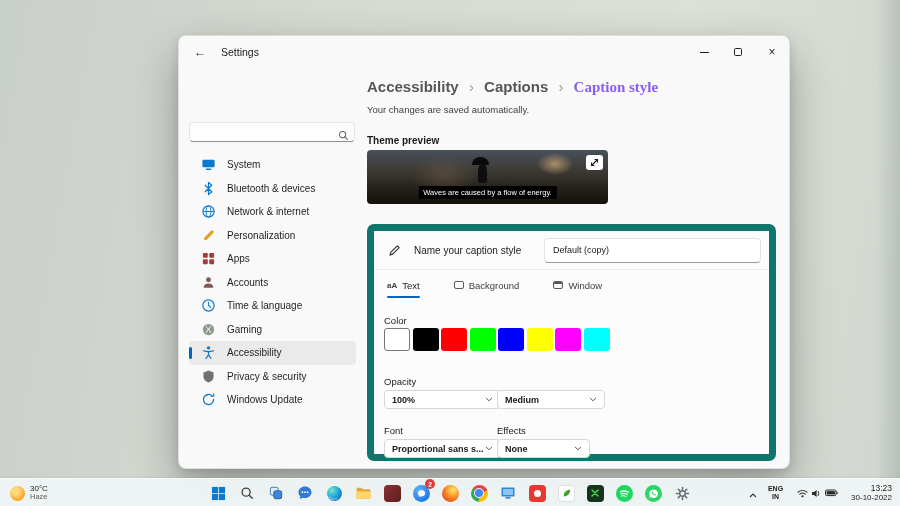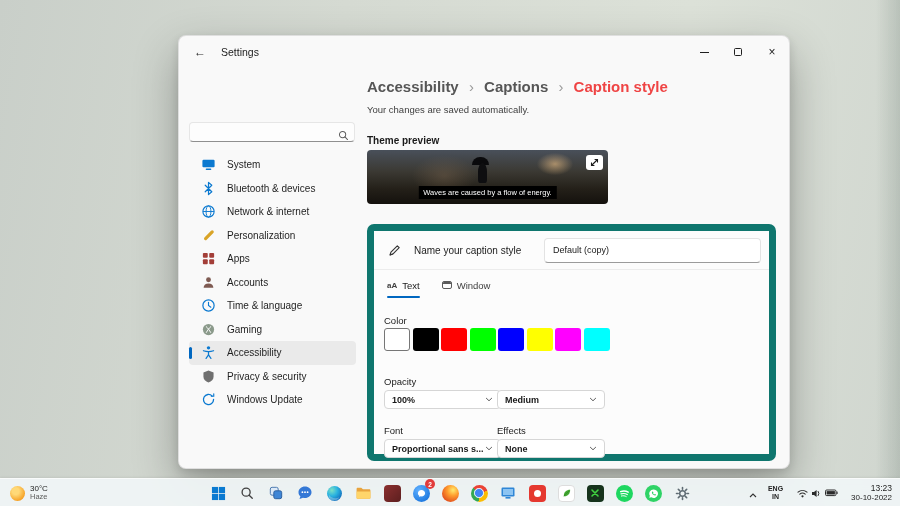--- a/index.html
+++ b/index.html
@@ -43,21 +43,21 @@
   .nav-item.selected::before { content:""; position:absolute; left:0; top:6px; bottom:6px; width:3px;
     border-radius:2px; background:var(--accent); }
   .nicon { width:15px; height:15px; display:flex; align-items:center; justify-content:center; }
   .nicon svg { display:block; }
 
   
   .main { position:absolute; left:188px; top:32px; right:0; bottom:0; }
   .breadcrumb { position:absolute; top:10px; left:0; font-size:15px; font-weight:700; white-space:nowrap; }
   .bc-link { color:#565656; }
   .bc-sep { color:#9a9a9a; margin:0 6px; font-weight:400; }
-  .bc-current { color:#ef4444; }
+  .bc-current { color:#8b5cf6;font-family:Liberation Serif, serif; }
   .autosave { position:absolute; top:36px; left:0; font-size:9.5px; color:#414141; }
   .preview-label { position:absolute; top:67px; left:0; font-size:10px; font-weight:700; }
   .preview { position:absolute; top:82px; left:0; width:241px; height:54px; border-radius:4px; overflow:hidden;
     background:
       radial-gradient(26px 16px at 78% 26%, rgba(255,205,140,.55), transparent 70%),
       radial-gradient(46px 30px at 32% 48%, rgba(150,120,90,.30), transparent 70%),
       linear-gradient(180deg,#49505a 0%,#3b3933 40%,#242019 72%,#14110d 100%); }
   .preview .figure { position:absolute; left:46%; top:24%; width:9px; height:20px; background:#0e0e10;
     border-radius:45% 45% 20% 20%; }
   .preview .umbrella { position:absolute; left:43.5%; top:13%; width:17px; height:8px; background:#0a0a0c;
@@ -67,42 +67,42 @@
   .caption-chip { position:absolute; bottom:5px; left:50%; transform:translateX(-50%); background:#000;
     color:#fff; font-size:7.5px; padding:2px 5px; white-space:nowrap; }
 
   
   .card { position:absolute; left:0; top:156px; width:409px; height:237px; background:#fcfcfc;
     border:7px solid #0f766e; border-radius:7px; }
   .name-row { display:flex; align-items:center; height:39px; padding:0 8px 0 13px; border-bottom:1px solid #ececec; }
   .name-label { font-size:10px; margin-left:12px; }
   .name-input { margin-left:auto; width:217px; height:25px; border:1px solid #e3e3e3; border-bottom:1px solid #9b9b9b;
     border-radius:4px; background:#fff; font-size:9px; padding:0 8px; color:#1a1a1a; font-family:inherit; outline:0; }
-  .tabs { display:flex; align-items:center; gap:22px; height:30px; padding:0 13px; }
+  .tabs { display:flex; align-items:center; gap:34px; height:30px; padding:0 13px; }
   .tab { display:flex; align-items:center; gap:5px; height:30px; position:relative; font-size:9.5px; color:#404040; }
   .tab .aa { font-size:8px; font-weight:700; color:#404040; }
   .tab.selected { color:#191919; }
   .tab.selected::after { content:""; position:absolute; left:0; right:0; bottom:2px; height:2.4px;
     border-radius:2px; background:var(--accent); }
   .tabico-bg { width:10px; height:8px; border:1px solid #5a5a5a; border-radius:2px; display:inline-block; }
   .tabico-win { width:10px; height:8px; border:1px solid #5a5a5a; border-radius:2px; display:inline-block; position:relative; }
   .tabico-win::before { content:""; position:absolute; left:0; right:0; top:0; height:2px; background:#5a5a5a;
     border-radius:1px 1px 0 0; }
   .color-label { position:absolute; top:84px; left:10px; font-size:9.5px; }
   .swatches { position:absolute; top:97px; left:10px; display:flex; gap:2.5px; }
   .swatch { width:26px; height:23px; border-radius:3px; border:1px solid transparent; }
   .swatch.selected { border-color:#767676; }
   .field-label { position:absolute; font-size:9.5px; color:#1a1a1a; }
   .select { position:absolute; height:19px; background:#fff; border:1px solid #d6d6d6; border-radius:4px;
     display:flex; align-items:center; justify-content:space-between; padding:0 7px; font-size:9px; color:#181818; }
   .select span { overflow:hidden; white-space:nowrap;font-weight:bold; }
   .lbl-opacity { top:145px; left:10px; } .sel-opacity { top:159px; left:10px; width:117px; }
   .lbl-size    { top:158px; left:123px;text-decoration:underline; } .sel-size   { top:159px; left:123px; width:108px; }
   .lbl-font    { top:194px; left:10px; } .sel-font    { top:208px; left:10px; width:117px; }
-  .lbl-effects { top:194px; left:123px; } .sel-effects { top:208px; left:123px; width:108px; }
+  .lbl-effects { top:194px; left:123px; } .sel-effects { top:208px; left:123px; width:93px; }
 
   
   .taskbar { position:absolute; left:0; right:0; bottom:0; height:28px;
     background:rgba(240,245,246,.93); border-top:1px solid rgba(255,255,255,.65);
     box-shadow:0 -1px 2px rgba(0,0,0,.06); backdrop-filter:blur(8px); }
   .weather { position:absolute; left:6px; top:2px; height:24px; display:flex; align-items:center; gap:5px;
     padding:0 4px; border-radius:4px; }
   .sun { width:15px; height:15px; border-radius:50%;
     background:radial-gradient(circle at 38% 35%, #ffd978 25%, #f6a42a 70%, #e08514 100%); }
   .wtext { display:flex; flex-direction:column; line-height:1.15; }
@@ -310,20 +310,24 @@
           <span class="name-label">Name your caption style</span>
           <input class="name-input" value="Default (copy)" style="">
         </div>
 
         <div class="tabs">
           <div class="tab selected">
             <span class="aa">aA</span>
             <span>Text</span>
           </div>
           <div class="tab">
+            <span class="tabico-bg"></span>
+            <span>Background</span>
+          </div>
+          <div class="tab">
             <span class="tabico-win"></span>
             <span>Window</span>
           </div>
         </div>
 
         <div class="color-label">Color</div>
         <div class="swatches">
           <div class="swatch selected" style="background: rgb(255, 255, 255);"></div>
           <div class="swatch" style="background: rgb(0, 0, 0);"></div>
           <div class="swatch" style="background: rgb(255, 0, 0);"></div>

